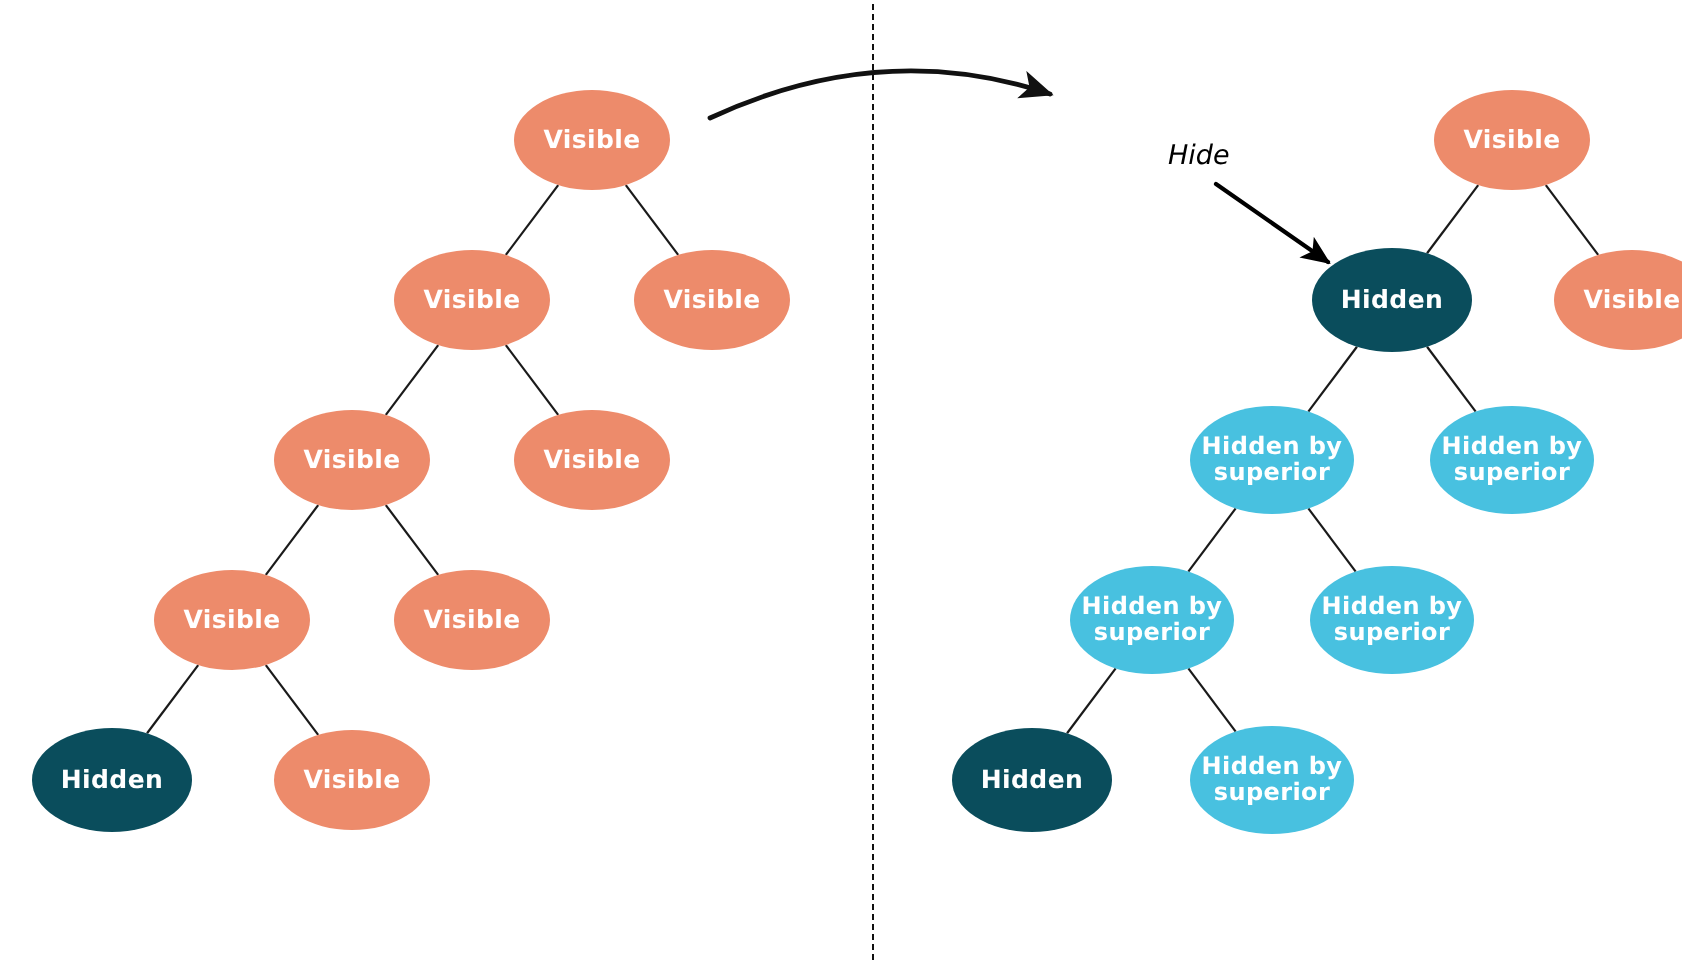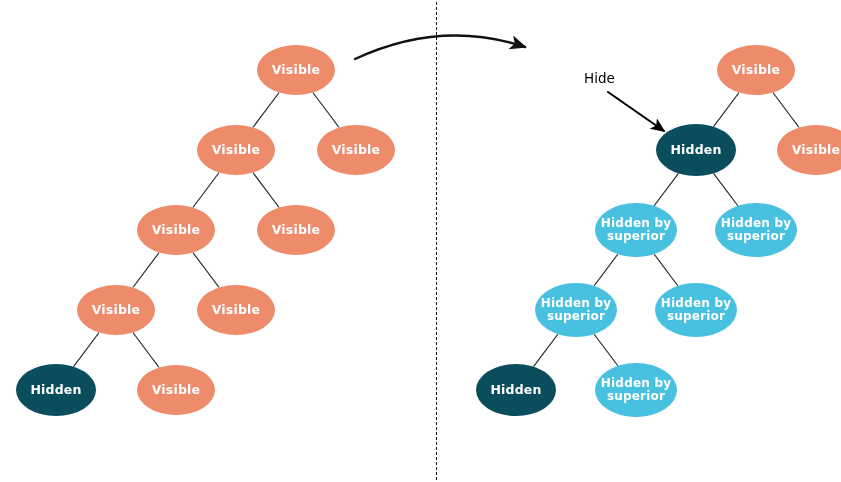--- a/index.html
+++ b/index.html
@@ -148,14 +148,14 @@
         <span>Hidden</span>
       </div>
       <div class="node two" style="left: 579px; top: 363px; width: 82px; height: 54px; background: rgb(72, 193, 224); color: rgb(255, 255, 255);">
         <div>
           <span>Hidden by</span>
           <span>superior</span>
         </div>
       </div>
     </div>
 
-  <div class="hide-label" id="hide-label" style="left: 568px; top: 70px; color: rgb(0, 0, 0);">Hide</div>
+  <div class="hide-label" id="hide-label" style="left: 568px; top: 70px; color: rgb(0, 0, 0); font-style: italic;">Hide</div>
 </div>
 
 </body></html>

